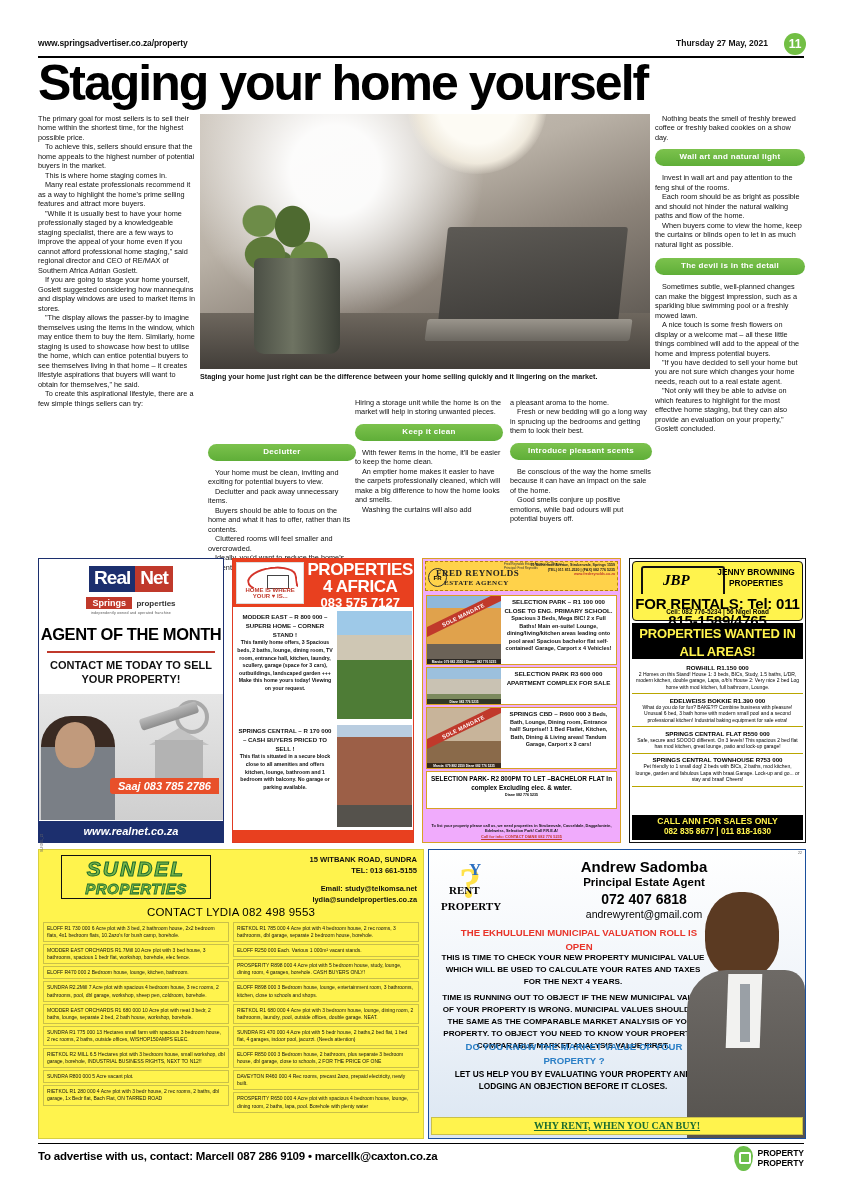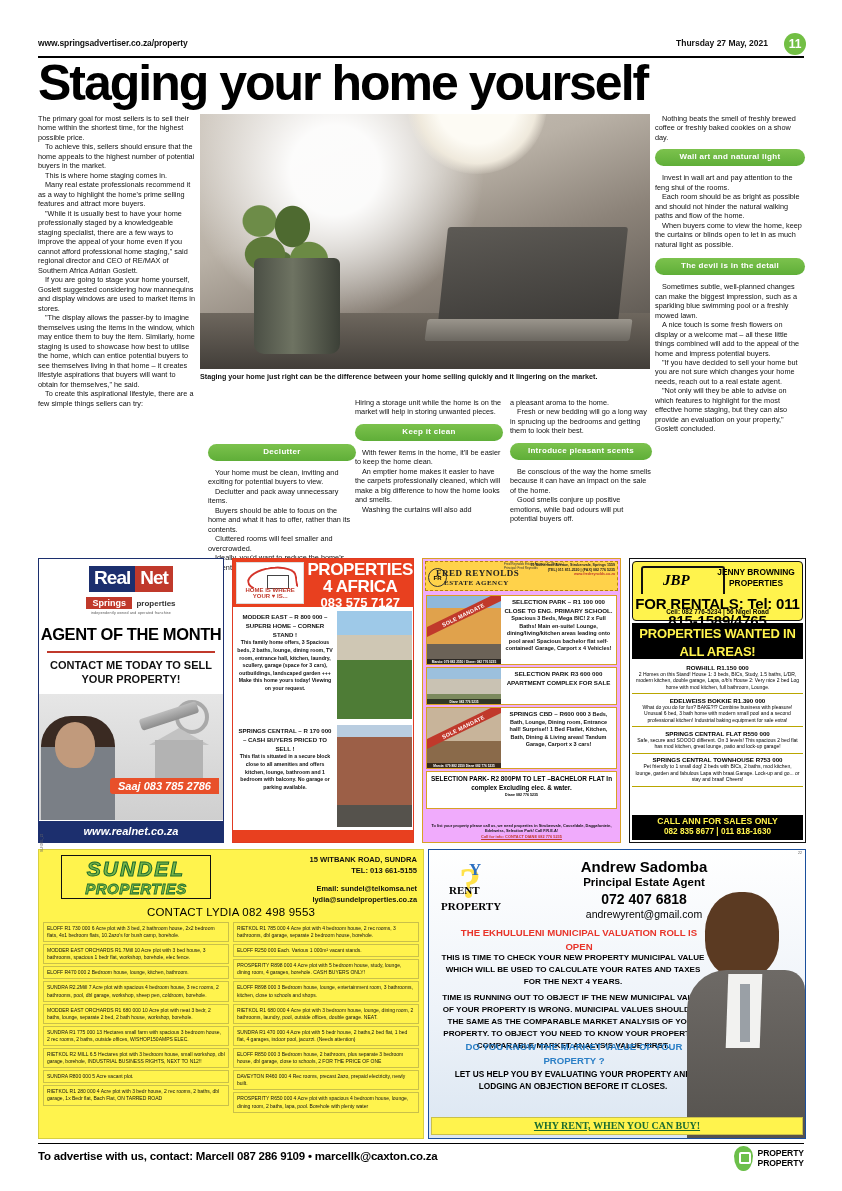--- a/index.html
+++ b/index.html
@@ -483,21 +483,21 @@
       <div class="sundel-side">SUNDEL_22</div>
       <div class="sundel-logo">
         <div class="s1">SUNDEL</div>
         <div class="s2">PROPERTIES</div>
       </div>
       <div class="sundel-addr">
         <div>15 WITBANK ROAD, SUNDRA</div>
         <div>TEL: 013 661-5155</div>
       </div>
       <div class="sundel-mail">
-        <div>Email: sundel@telkomsa.net</div>
+        <div>Email: study@telkomsa.net</div>
         <div>lydia@sundelproperties.co.za</div>
       </div>
       <div class="sundel-contact">CONTACT LYDIA 082 498 9553</div>
       <div class="sundel-cols">
         <div class="sundel-col">
           <div class="sundel-item">ELOFF R1 730 000 6 Acre plot with 3 bed, 2 bathroom house, 2x2 bedroom flats, 4x1 bedroom flats, 10.2azo's for bush camp, borehole.</div>
           <div class="sundel-item">MODDER EAST ORCHARDS R1.7Mill 10 Acre plot with 3 bed house, 3 bathrooms, spacious 1 bedr flat, workshop, borehole, elec fence.</div>
           <div class="sundel-item">ELOFF R470 000 2 Bedroom house, lounge, kitchen, bathroom.</div>
           <div class="sundel-item">SUNDRA R2.2Mill 7 Acre plot with spacious 4 bedroom house, 3 rec rooms, 2 bathrooms, pool, dbl garage, workshop, sheep pen, coldroom, borehole.</div>
           <div class="sundel-item">MODDER EAST ORCHARDS R1 680 000 10 Acre plot with neat 3 bedr, 2 baths, lounge, separate 2 bed, 2 bath house, workshop, borehole.</div>

